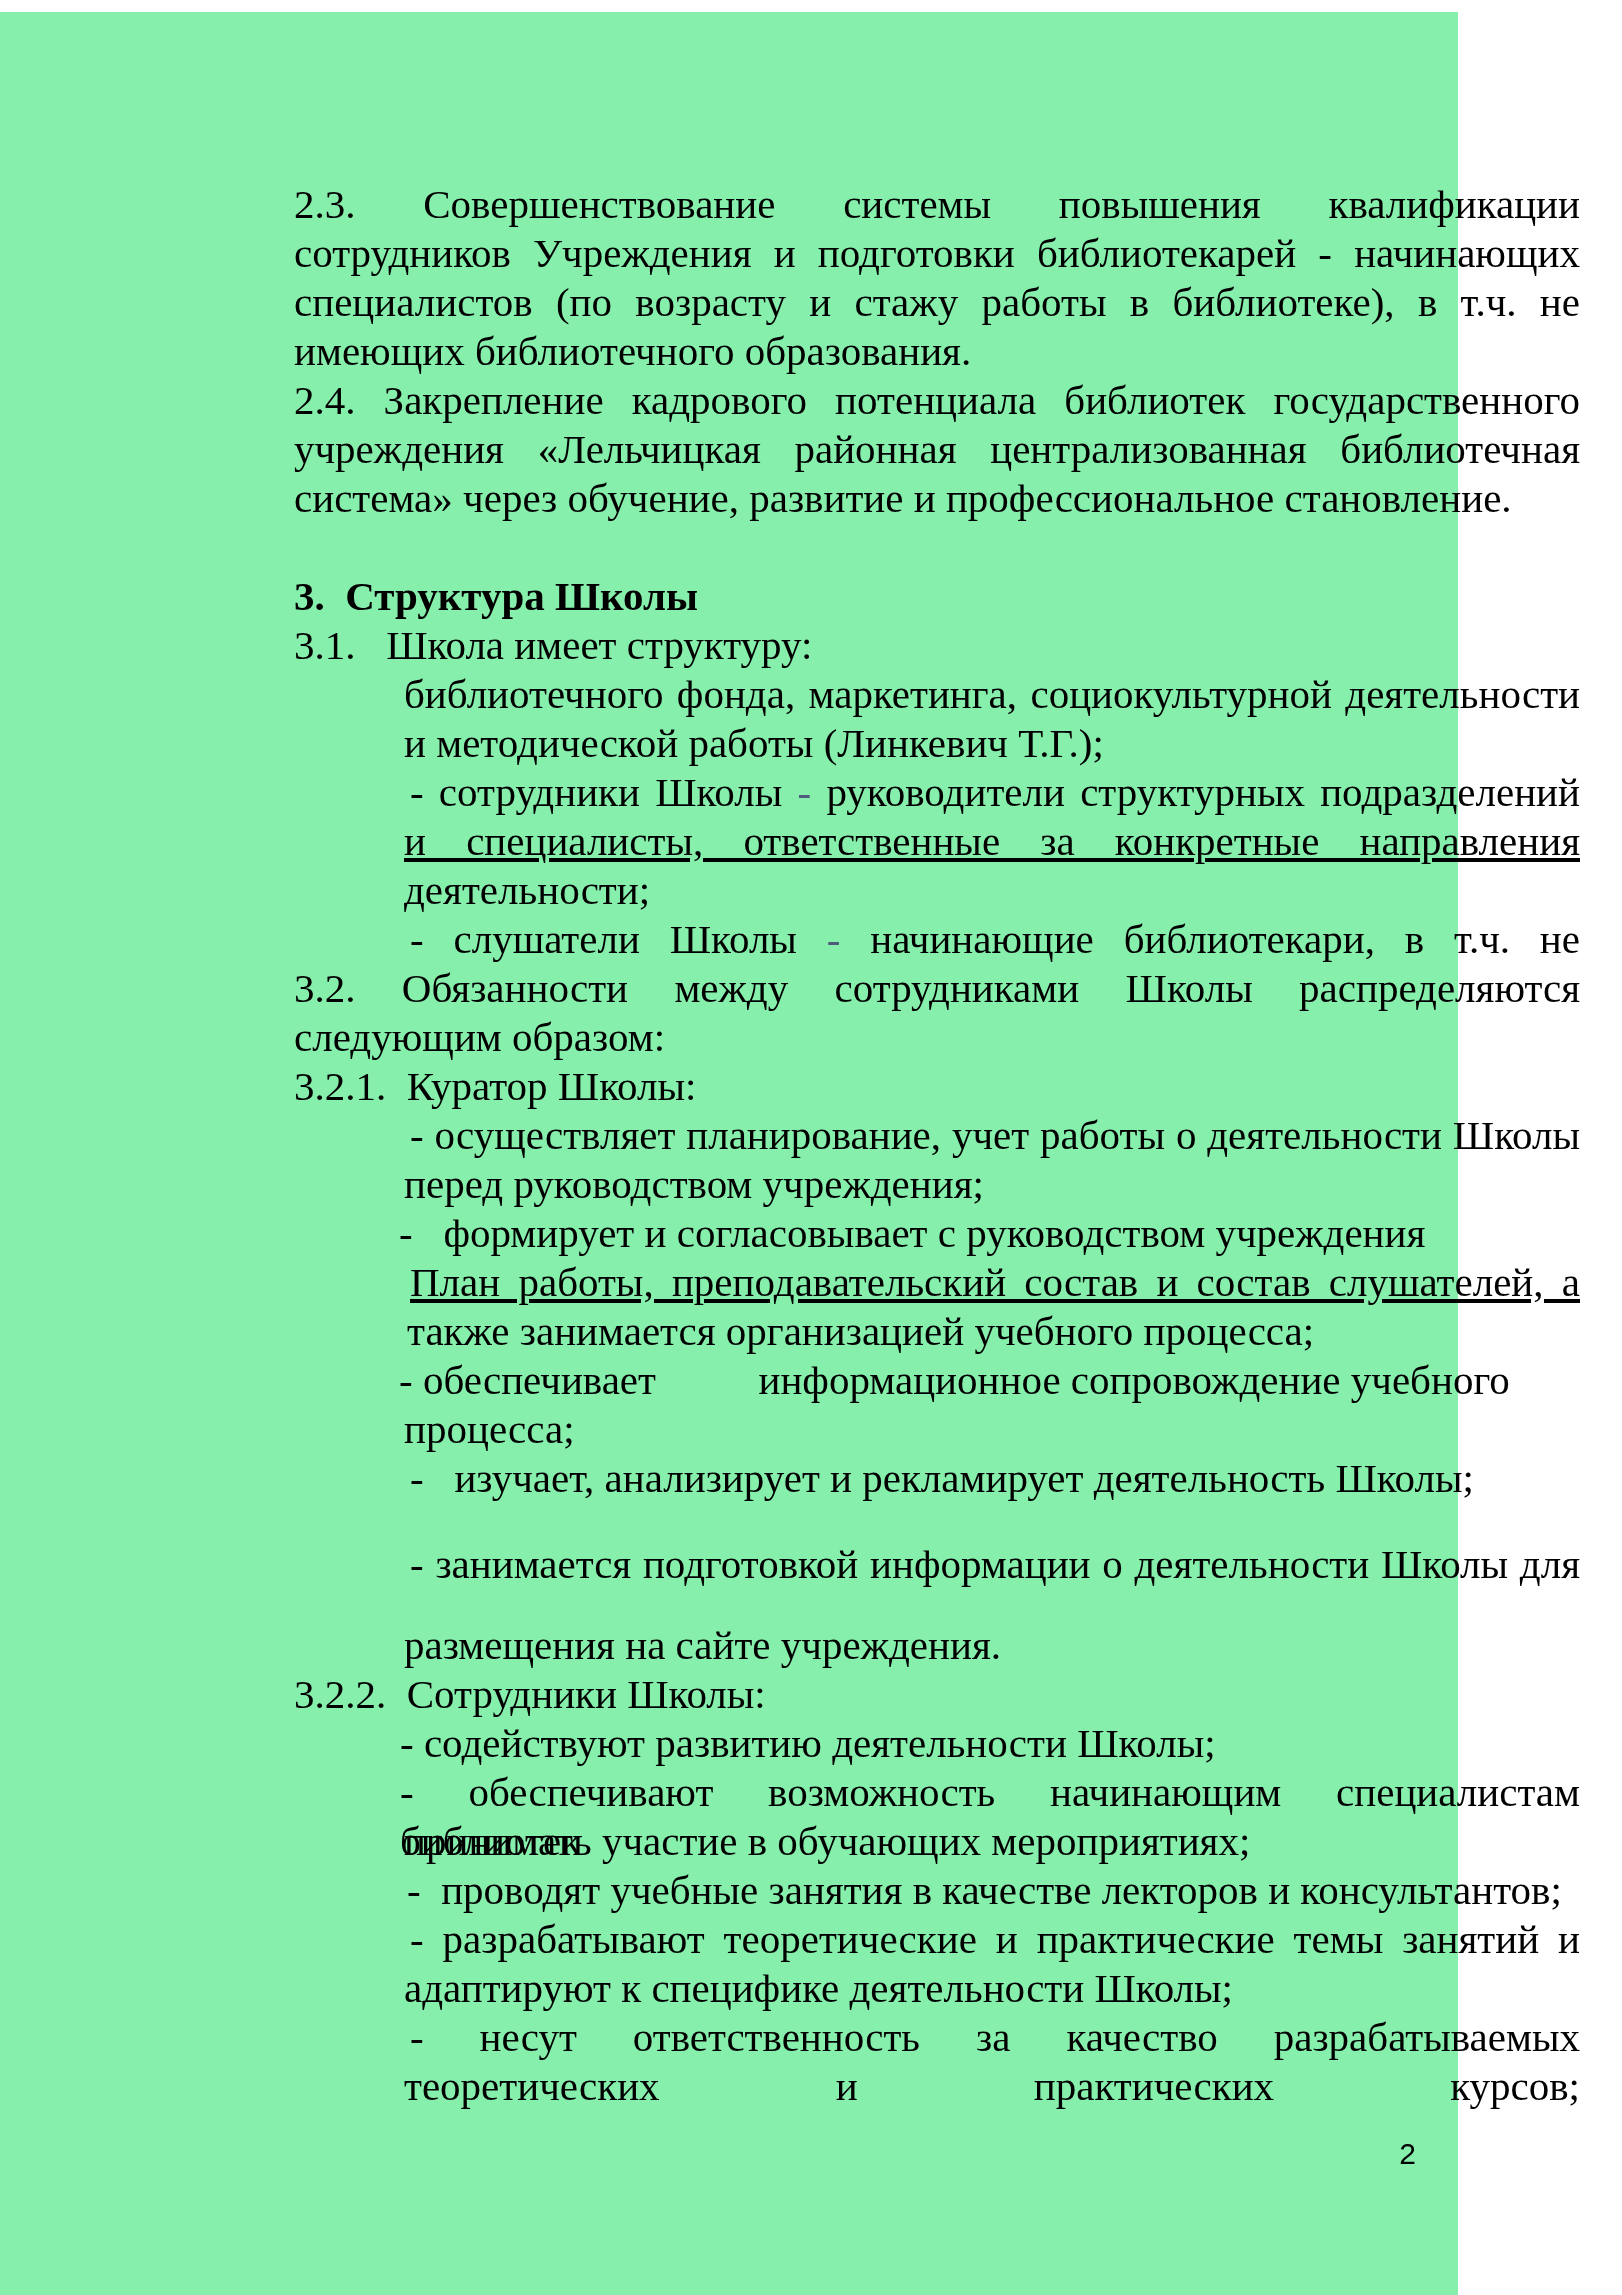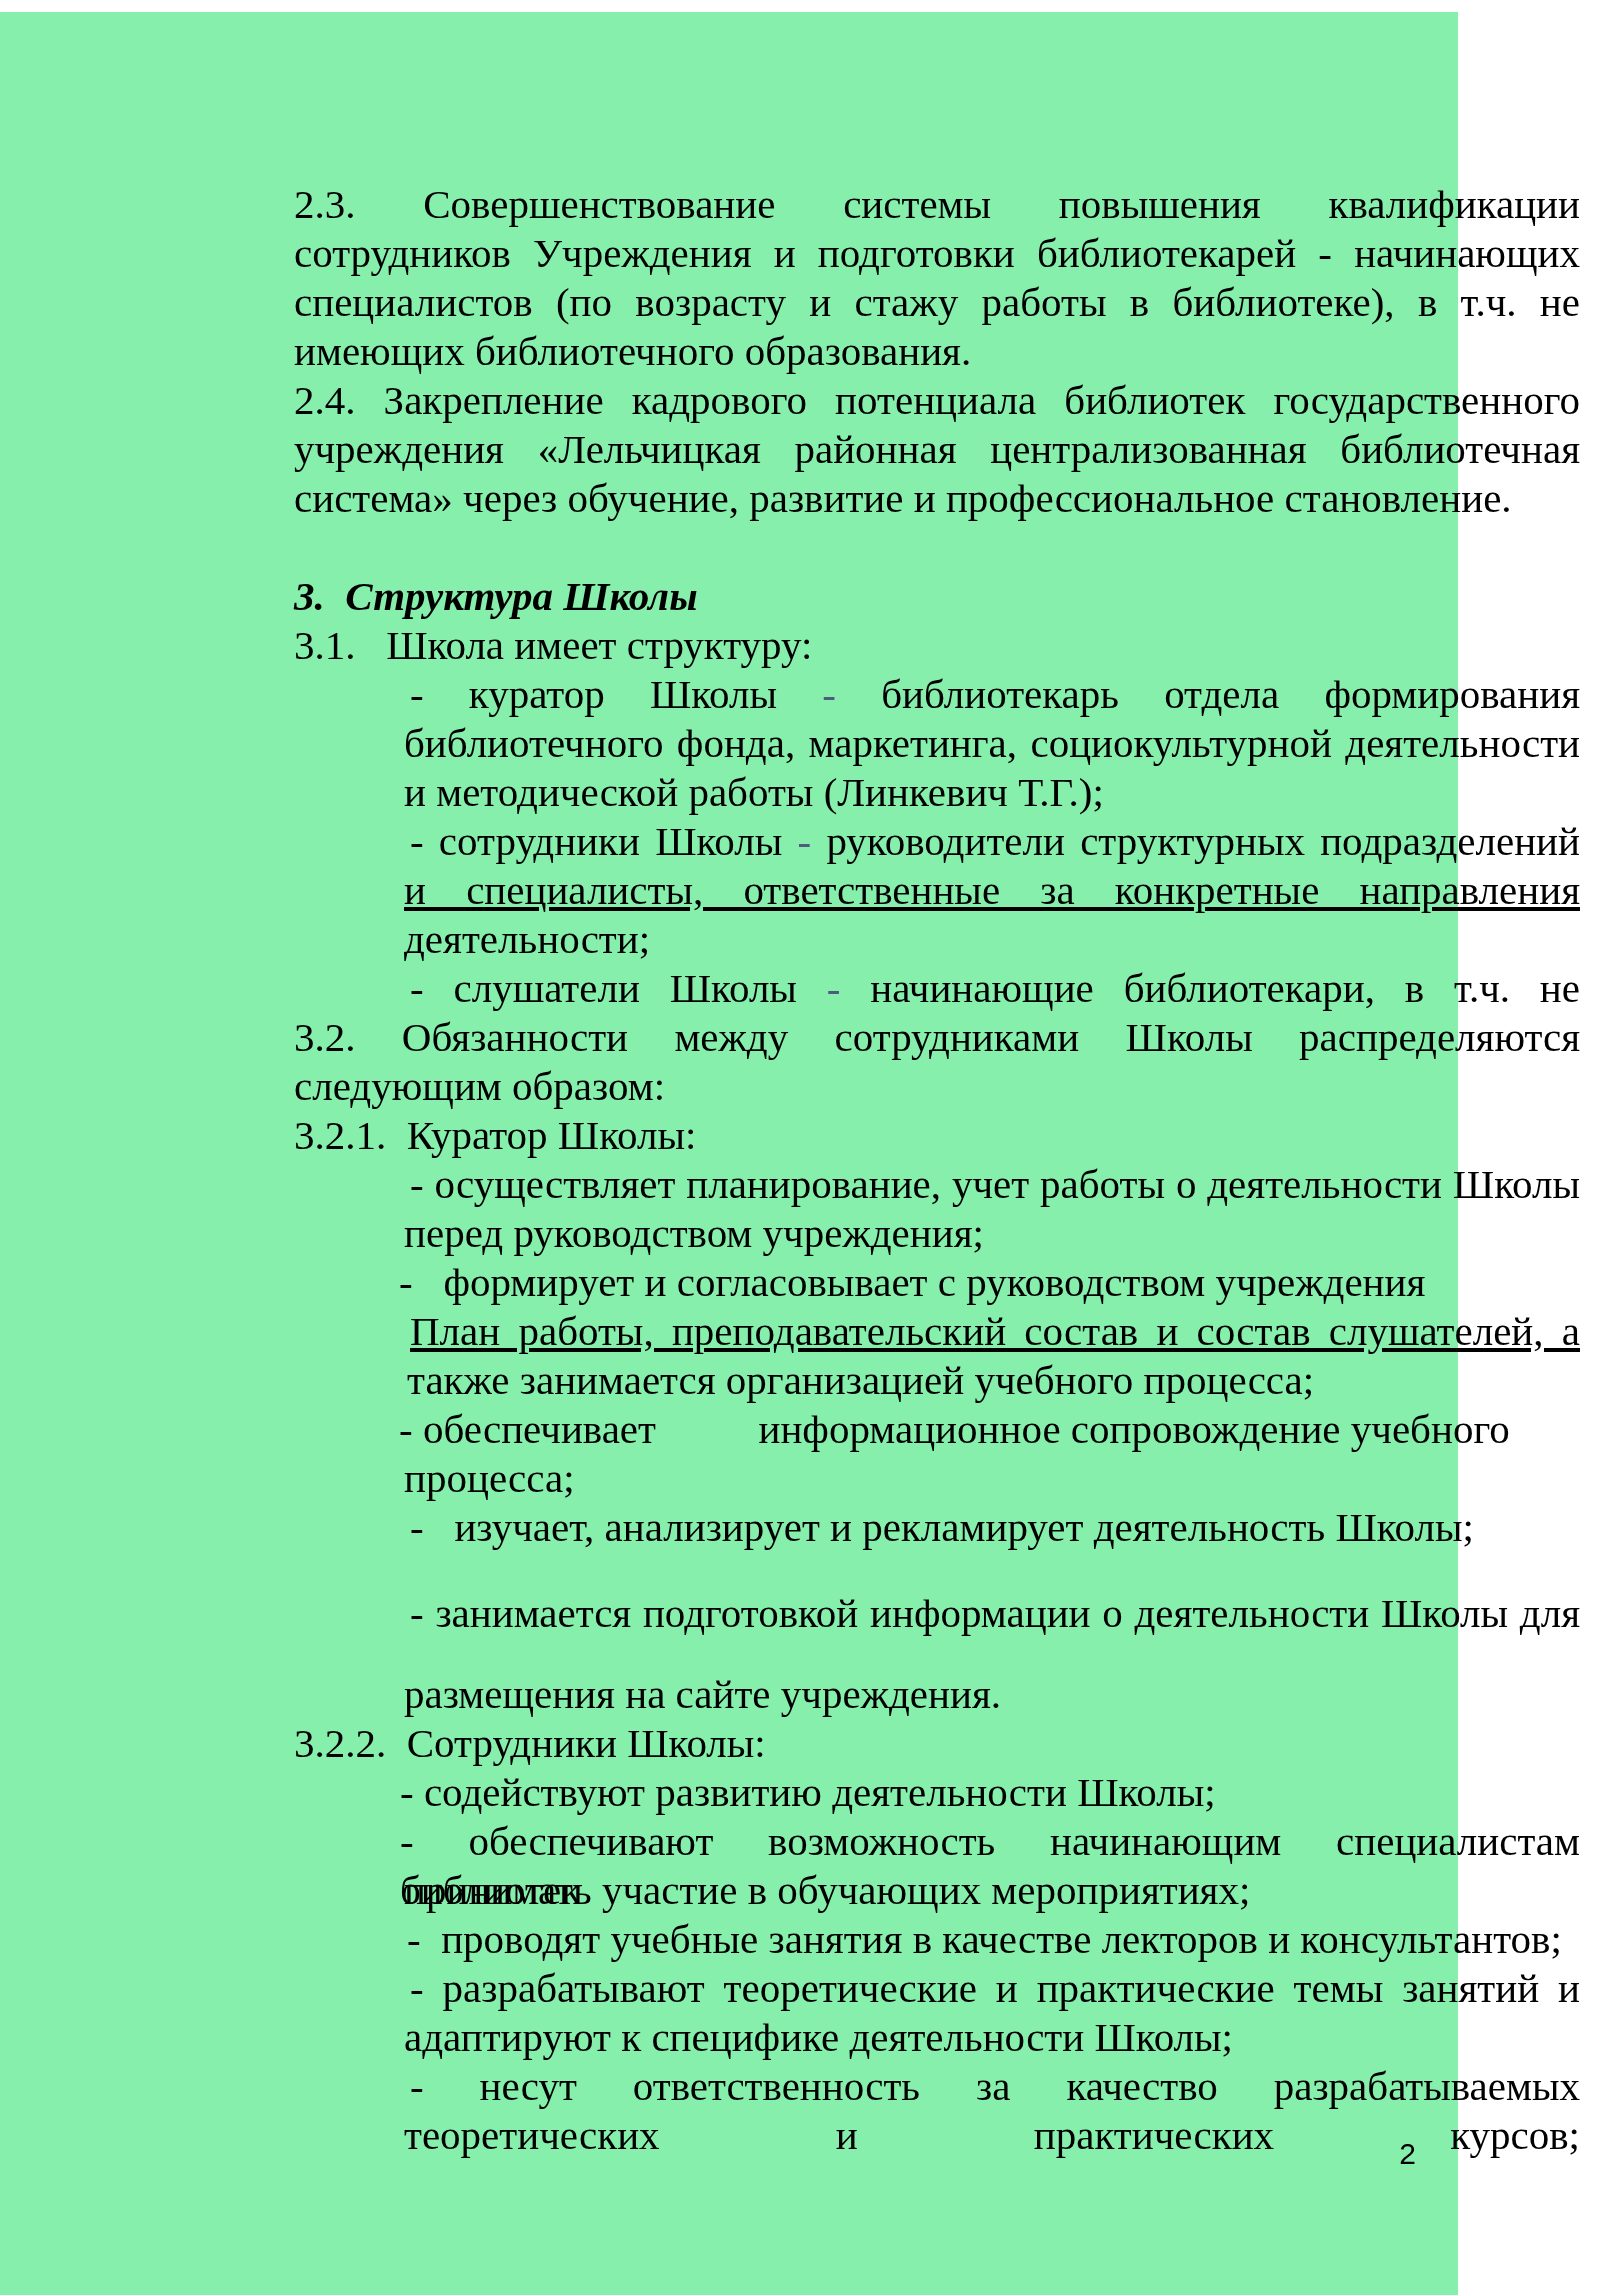--- a/index.html
+++ b/index.html
@@ -37,21 +37,20 @@
   .line.j {
     text-align: justify;
     text-align-last: justify;
   }
   .line.l {
     text-align: left;
     white-space: nowrap;
   }
   .line.b {
     font-weight: bold;
-    font-style: italic;
   }
   .line.blank { }
   .page-number {
     position: absolute;
     top: 2127px;
     right: 42px;
     font-family: "Liberation Sans", "DejaVu Sans", sans-serif;
     font-size: 30px;
     line-height: 30px;
     color: #000000;
@@ -65,21 +64,20 @@
       <div class="line j"><span>2.3. Совершенствование системы повышения квалификации</span></div>
       <div class="line j"><span>сотрудников Учреждения и подготовки библиотекарей - начинающих</span></div>
       <div class="line j"><span>специалистов (по возрасту и стажу работы в библиотеке), в т.ч. не</span></div>
       <div class="line l"><span>имеющих библиотечного образования.</span></div>
       <div class="line j"><span>2.4. Закрепление кадрового потенциала библиотек государственного</span></div>
       <div class="line j"><span>учреждения «Лельчицкая районная централизованная библиотечная</span></div>
       <div class="line l"><span>система» через обучение, развитие и профессиональное становление.</span></div>
       <div class="line blank"></div>
       <div class="line l b"><span>3.&nbsp;&nbsp;Структура Школы</span></div>
       <div class="line l"><span>3.1.&nbsp;&nbsp;&nbsp;Школа имеет структуру:</span></div>
-      <div class="line j" style="padding-left: 116px;"><span>- куратор Школы </span><span style="color: rgb(78, 91, 125);">-</span><span> библиотекарь отдела формирования</span></div>
       <div class="line j" style="padding-left: 110px;"><span>библиотечного фонда, маркетинга, социокультурной деятельности</span></div>
       <div class="line l" style="padding-left: 110px;"><span>и методической работы (Линкевич Т.Г.);</span></div>
       <div class="line j" style="padding-left: 116px;"><span>- сотрудники Школы </span><span style="color: rgb(78, 91, 125);">-</span><span> руководители структурных подразделений</span></div>
       <div class="line j" style="padding-left: 110px; text-decoration: underline;"><span>и специалисты, ответственные за конкретные направления</span></div>
       <div class="line l" style="padding-left: 110px;"><span>деятельности;</span></div>
       <div class="line j" style="padding-left: 116px;"><span>- слушатели Школы </span><span style="color: rgb(78, 91, 125);">-</span><span> начинающие библиотекари, в т.ч. не</span></div>
       <div class="line j"><span>3.2. Обязанности между сотрудниками Школы распределяются</span></div>
       <div class="line l"><span>следующим образом:</span></div>
       <div class="line l"><span>3.2.1.&nbsp;&nbsp;Куратор Школы:</span></div>
       <div class="line j" style="padding-left: 116px;"><span>- осуществляет планирование, учет работы о деятельности Школы</span></div>

